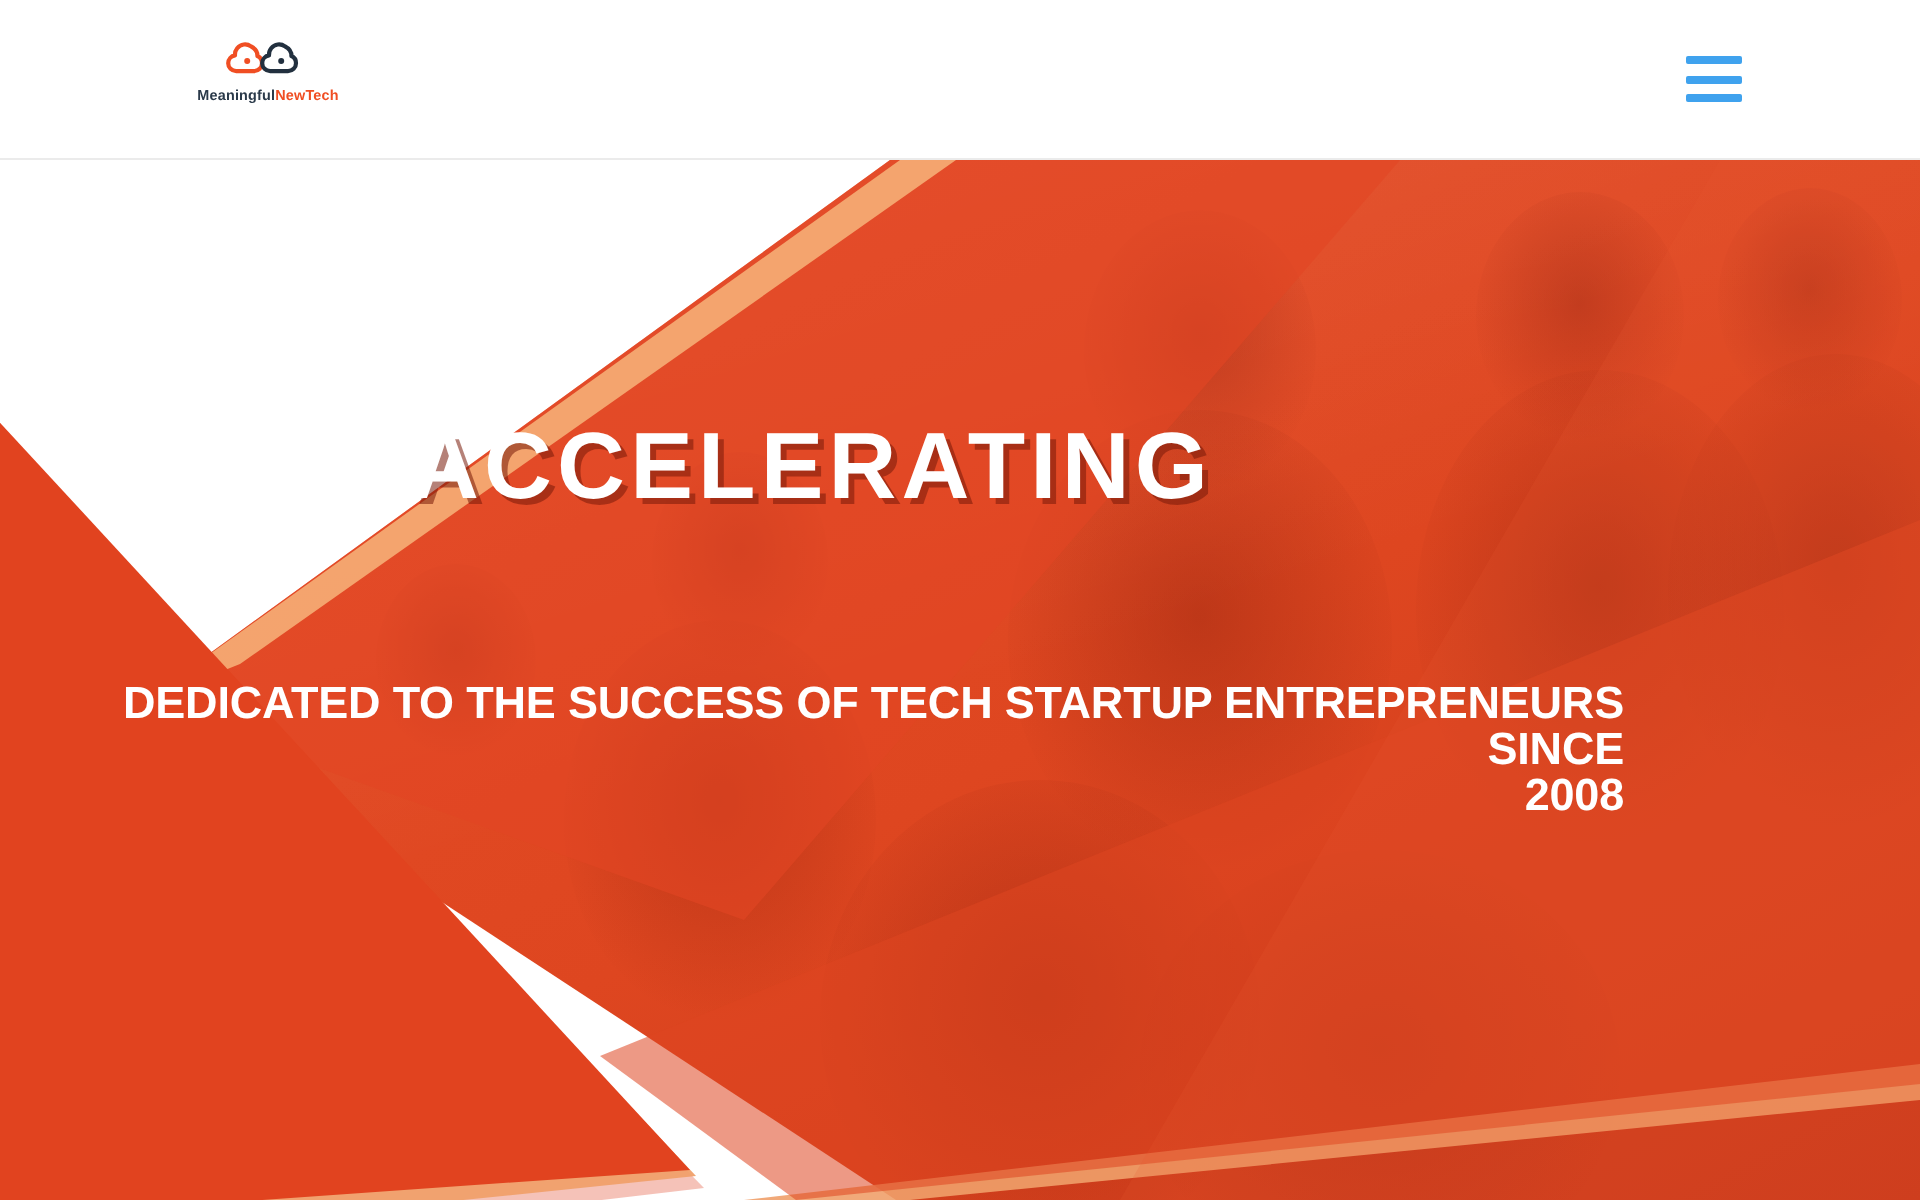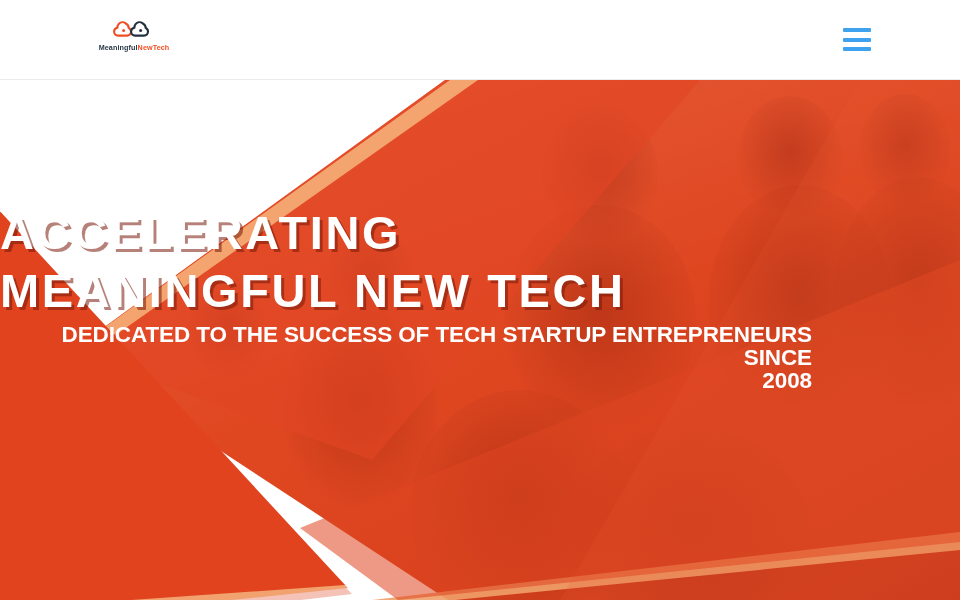--- a/index.html
+++ b/index.html
@@ -58,31 +58,31 @@
   .hero-art svg { display:block; width:960px; height:520px; }
 
   
   .hero-copy {
     position:absolute; top:0; left:0;
     width:812px; height:520px;
     z-index:40; pointer-events:none;
     padding-top:124px;
   }
   .hero-heading {
-    text-align:left;
+    text-align:center;
     color:#ffffff;
     font-size:47px;
     font-weight:bold;
     line-height:58px;
     letter-spacing:2.6px;
     text-transform:uppercase;
     text-shadow:3px 3px 0 rgba(120,26,10,.55);
   }
   .hero-subheading {
-    margin-top:3px;
+    margin-top:20px;
     text-align:right;
     color:#ffffff;
     font-size:22.5px;
     font-weight:bold;
     line-height:23px;
     letter-spacing:-0.1px;
     text-transform:uppercase;
   }
 </style>
 </head>
@@ -173,21 +173,21 @@
         <polygon points="960,470 455,520 372,520 960,452" fill="#f0a06a" opacity=".9"></polygon>
         <polygon points="960,180 960,462 398,520 300,448" fill="#de4521" opacity=".55"></polygon>
 
         <polygon points="960,0 960,520 560,520 860,0" fill="#e85a33" opacity=".18"></polygon>
       </svg>
     </div>
 
     <div class="hero-copy">
       <h1 class="hero-heading">
         <span>ACCELERATING</span><br>
-        <span>MEANINGFUL NEW TECH</span><br>
+        <br>
       </h1>
       <p class="hero-subheading">
         <span>DEDICATED TO THE SUCCESS OF TECH STARTUP ENTREPRENEURS SINCE</span><br>
         <span>2008</span>
       </p>
     </div>
 
   </section>
 
 </div>

